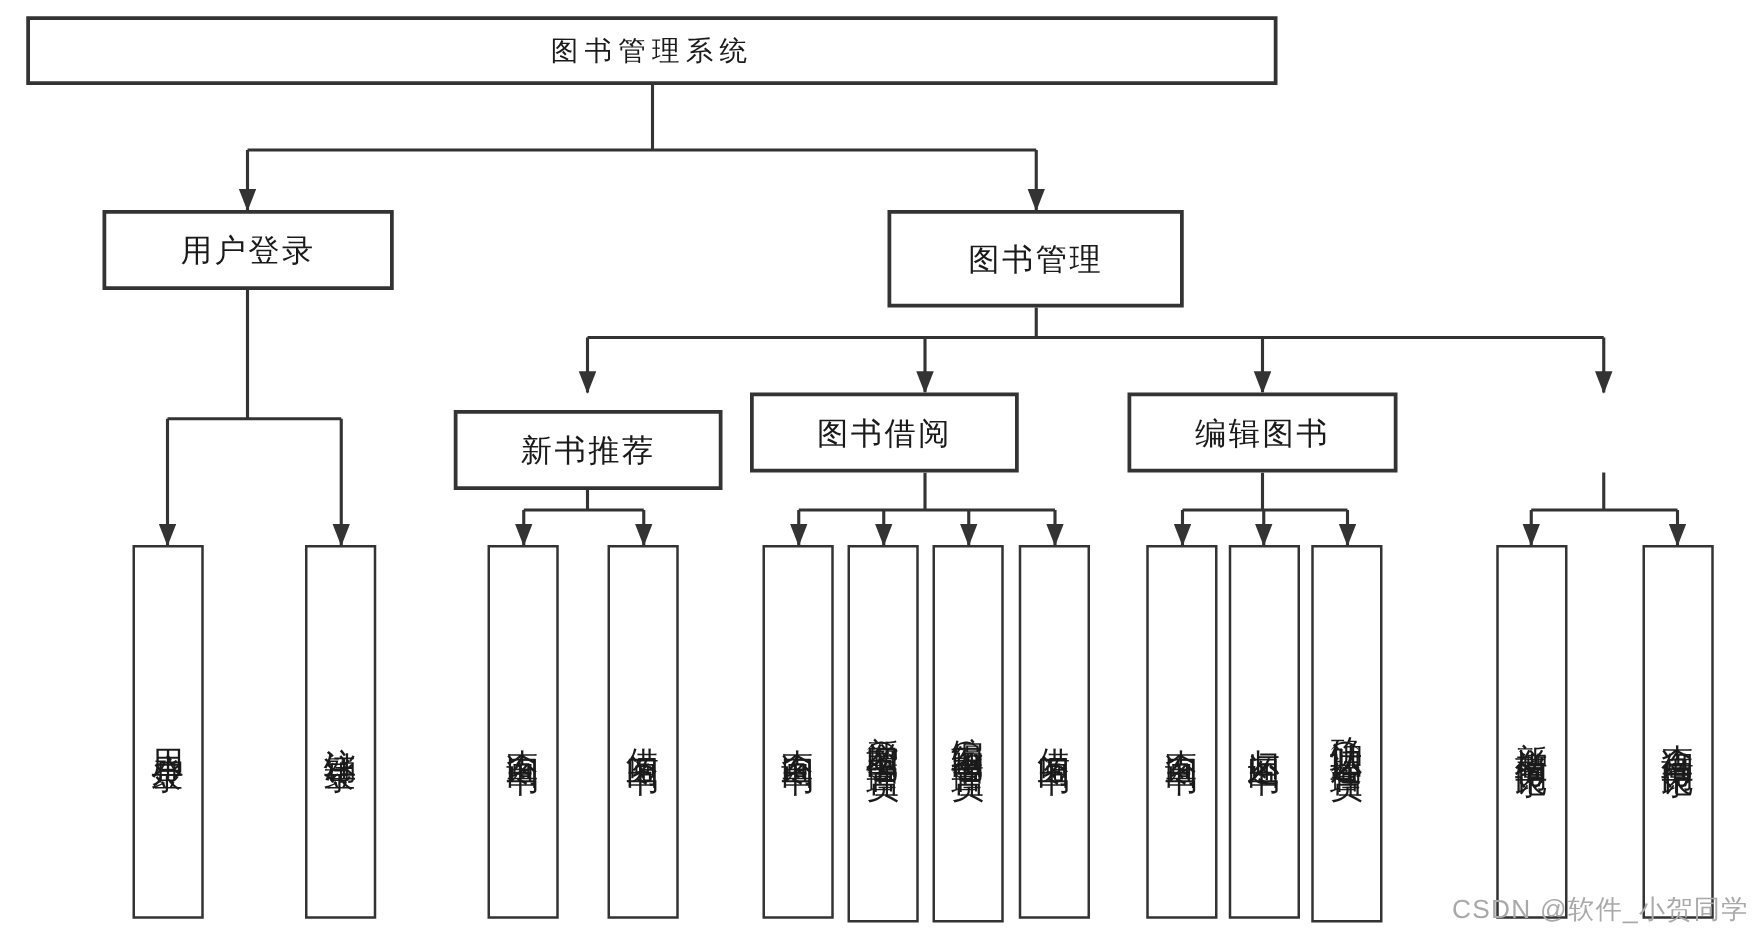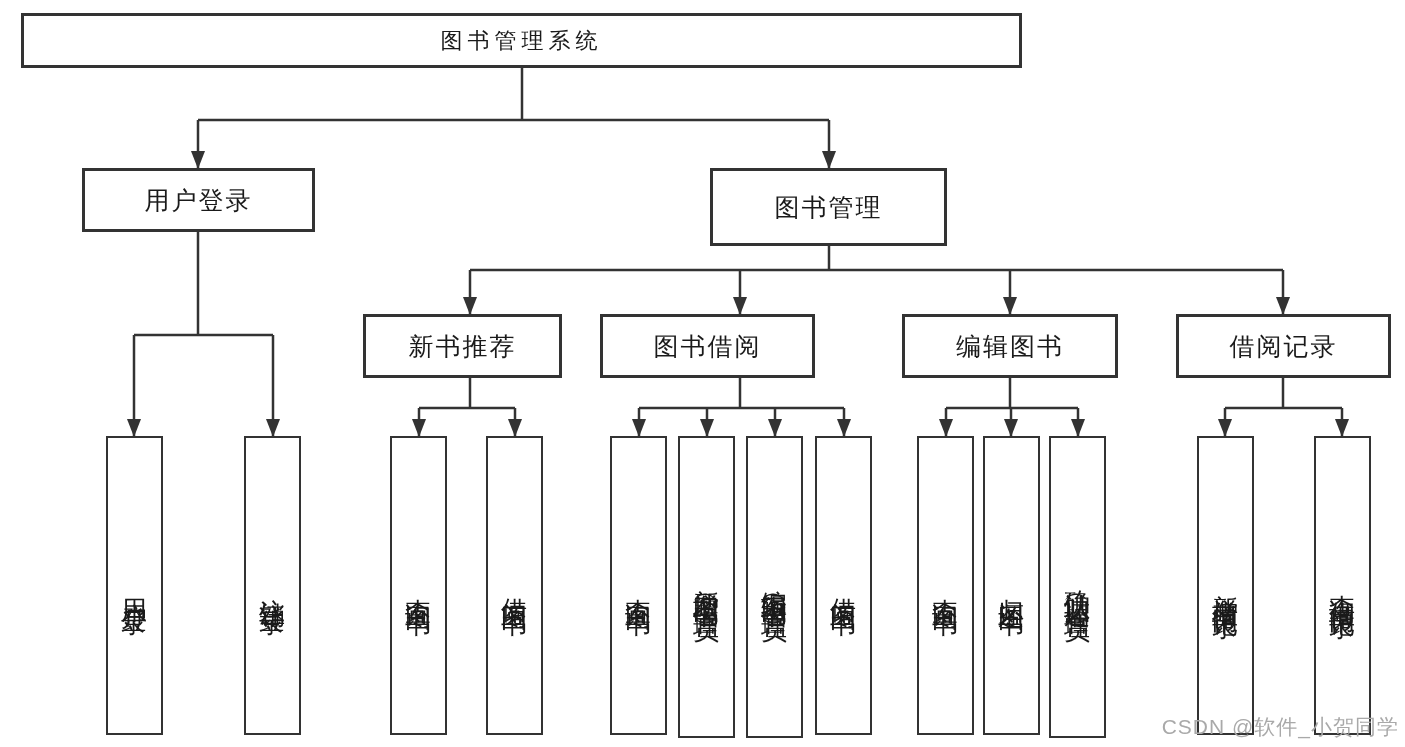--- a/index.html
+++ b/index.html
@@ -110,31 +110,28 @@
     <span>图书管理系统</span>
   </div>
 
   <div class="box" style="left:82px;top:168px;width:233px;height:64px;">
     <span>用户登录</span>
   </div>
   <div class="box" style="left:710px;top:168px;width:237px;height:78px;">
     <span>图书管理</span>
   </div>
 
-  <div class="box" style="left:363px;top:314px;width:199px;height:64px;">
+  <div class="box" style="left:363px;top:328px;width:215px;height:64px;">
     <span>新书推荐</span>
   </div>
   <div class="box" style="left:600px;top:314px;width:215px;height:64px;">
     <span>图书借阅</span>
   </div>
   <div class="box" style="left:902px;top:314px;width:216px;height:64px;">
     <span>编辑图书</span>
-  </div>
-  <div class="box" style="left:1176px;top:314px;width:215px;height:64px;">
-    <span>借阅记录</span>
   </div>
 
   <div class="leaf" style="left:106px;">
     <span class="vtext">用户登录</span>
   </div>
   <div class="leaf" style="left:244px;">
     <span class="vtext">注销登录</span>
   </div>
 
   <div class="leaf" style="left:390px;">

